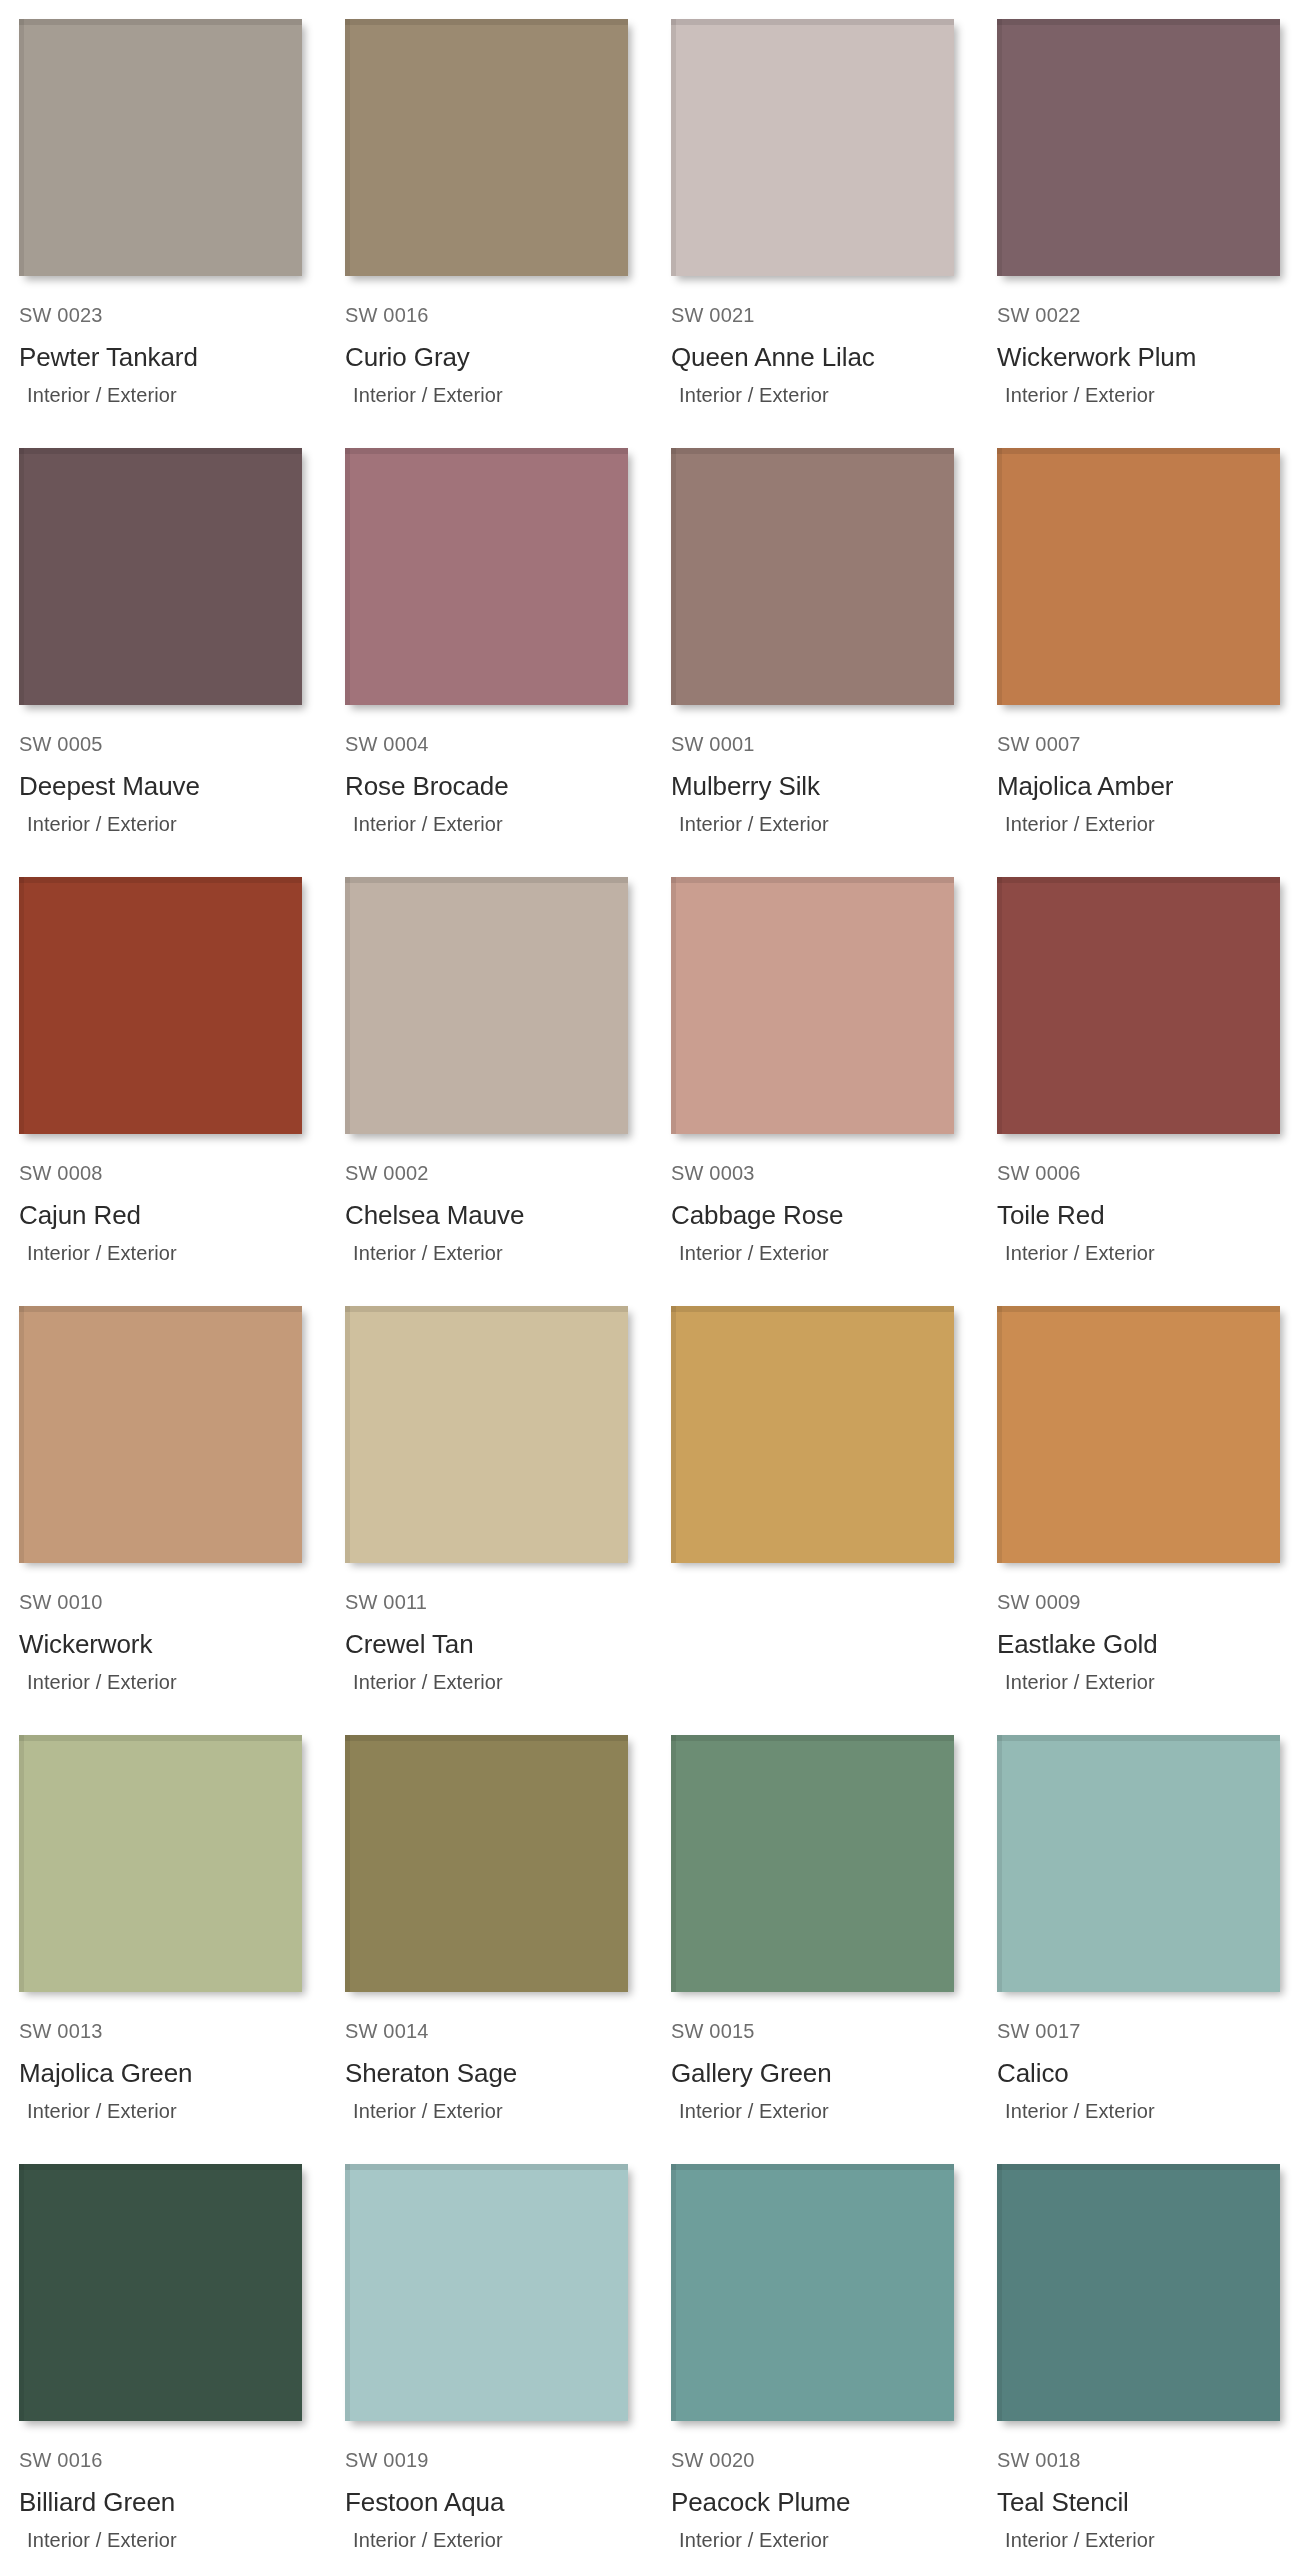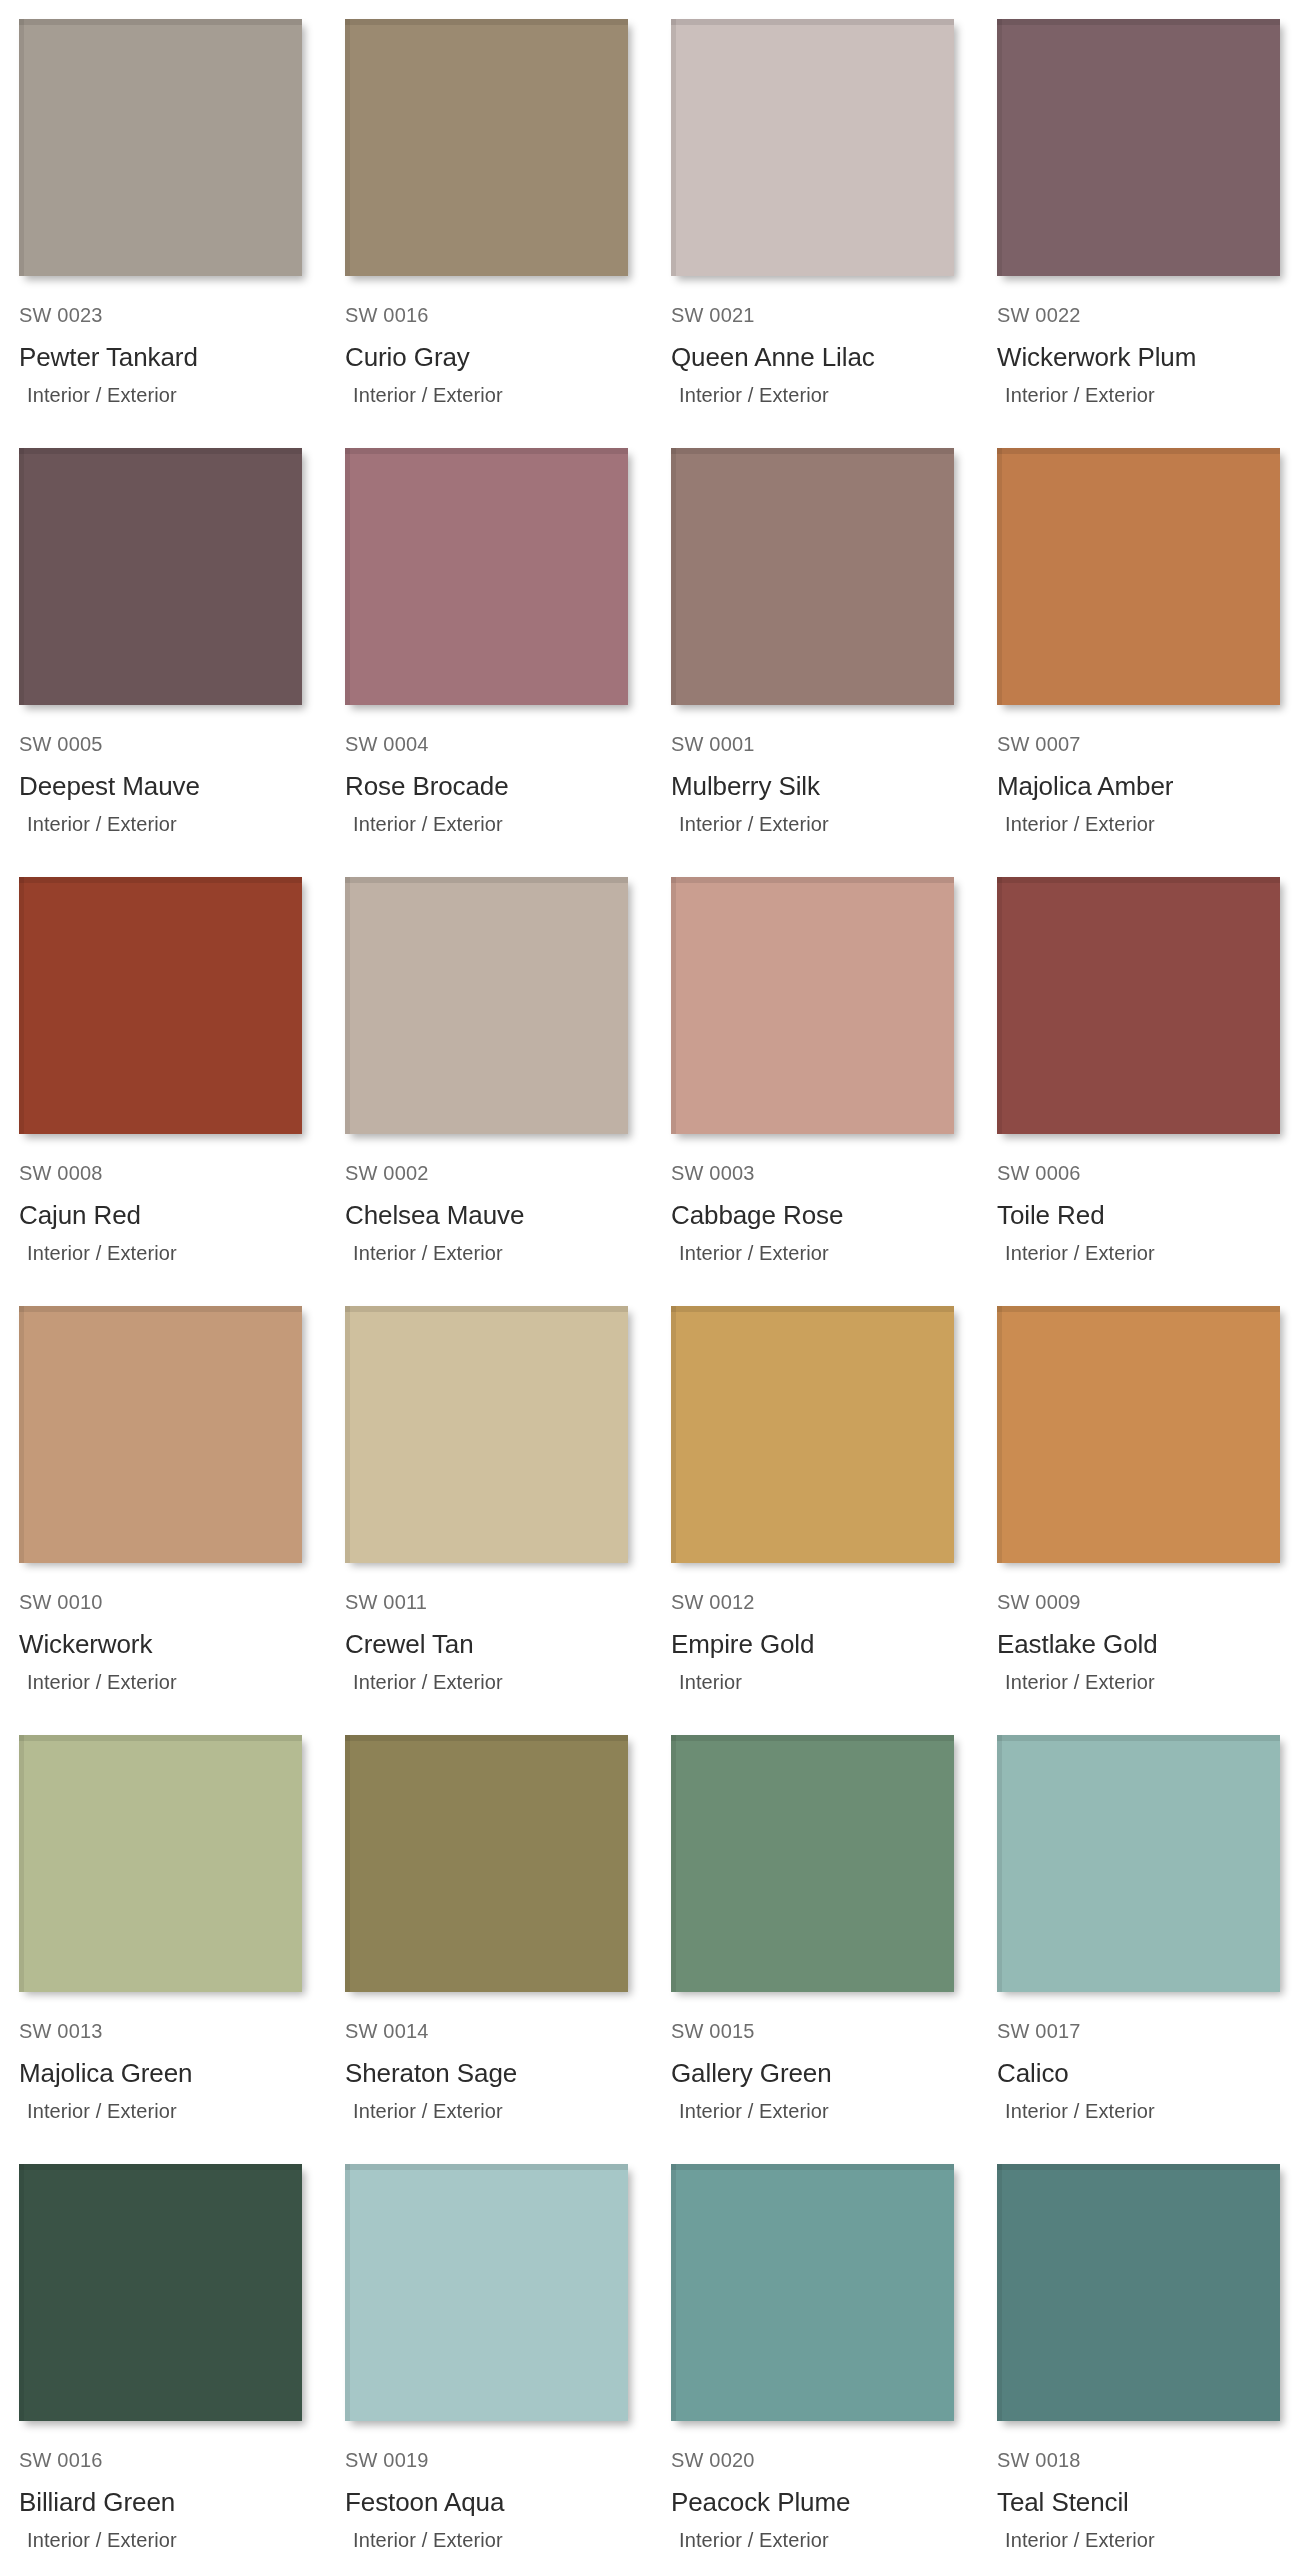--- a/index.html
+++ b/index.html
@@ -234,25 +234,20 @@
       <div class="meta">
         <p class="sw-code">SW 0011</p>
         <p class="sw-name">Crewel Tan</p>
         <p class="sw-usage">Interior / Exterior</p>
       </div>
     </div>
     <div class="swatch-card">
       <div class="chip-wrap">
         <div class="chip" style="background-color: rgb(203, 161, 92);"></div>
       </div>
-      <div class="meta">
-        <p class="sw-code">SW 0012</p>
-        <p class="sw-name">Empire Gold</p>
-        <p class="sw-usage">Interior</p>
-      </div>
     </div>
     <div class="swatch-card">
       <div class="chip-wrap">
         <div class="chip" style="background-color: rgb(203, 140, 81);"></div>
       </div>
       <div class="meta">
         <p class="sw-code">SW 0009</p>
         <p class="sw-name">Eastlake Gold</p>
         <p class="sw-usage">Interior / Exterior</p>
       </div>

